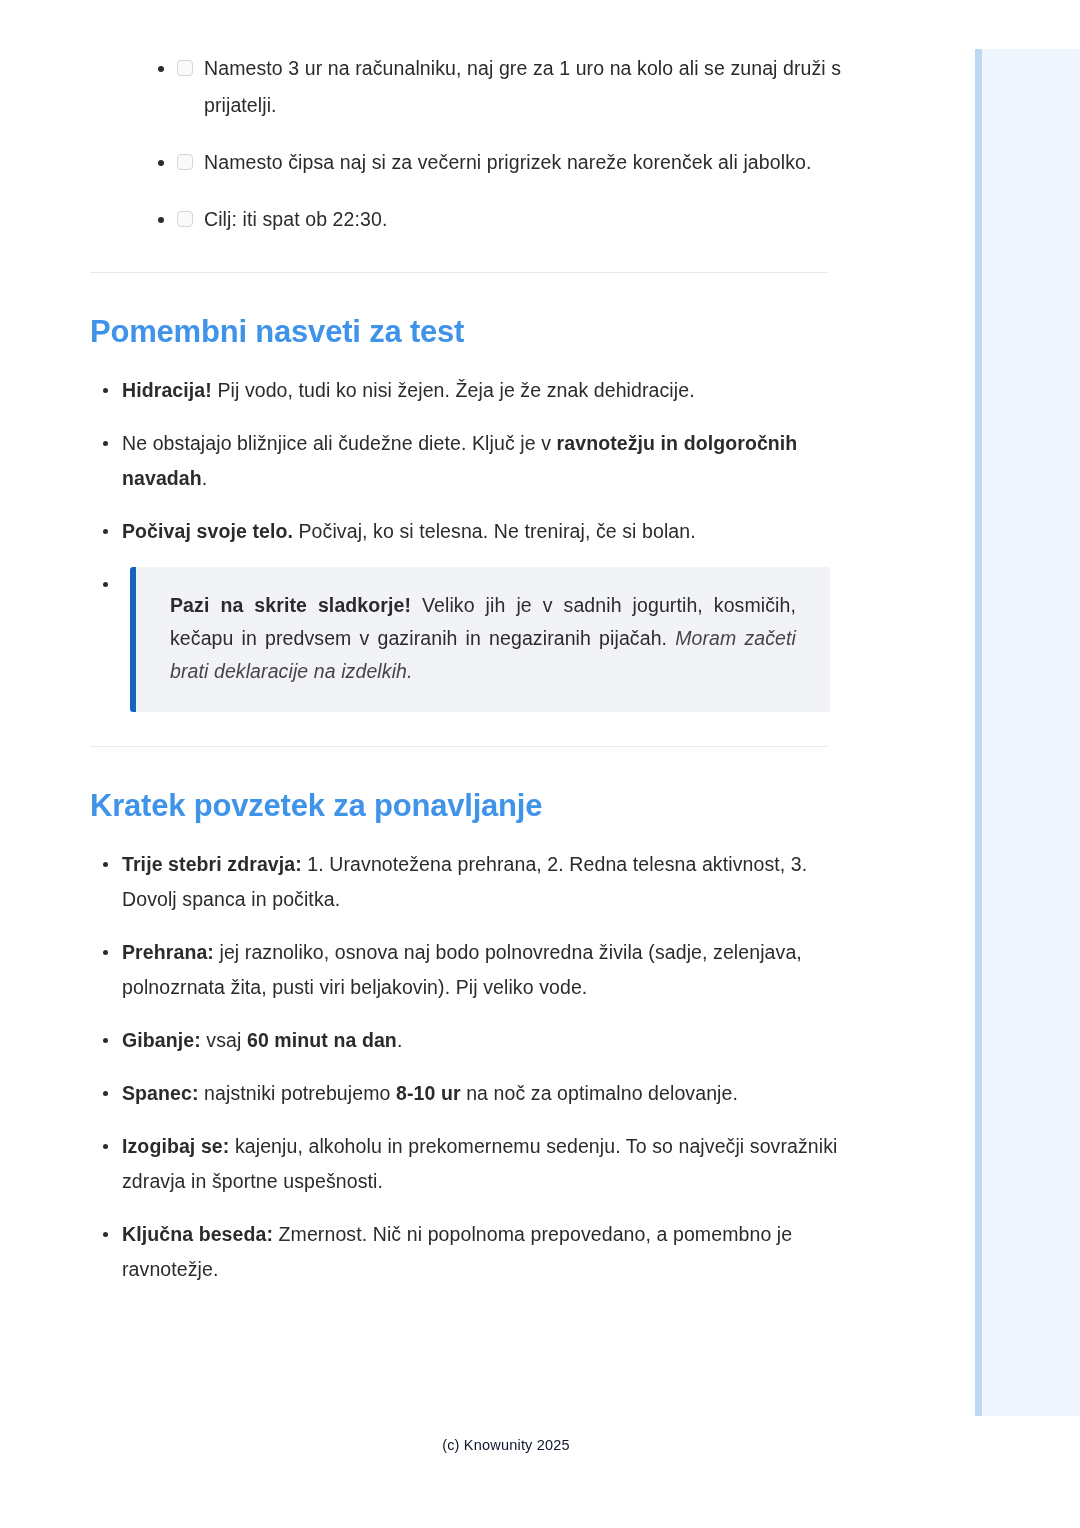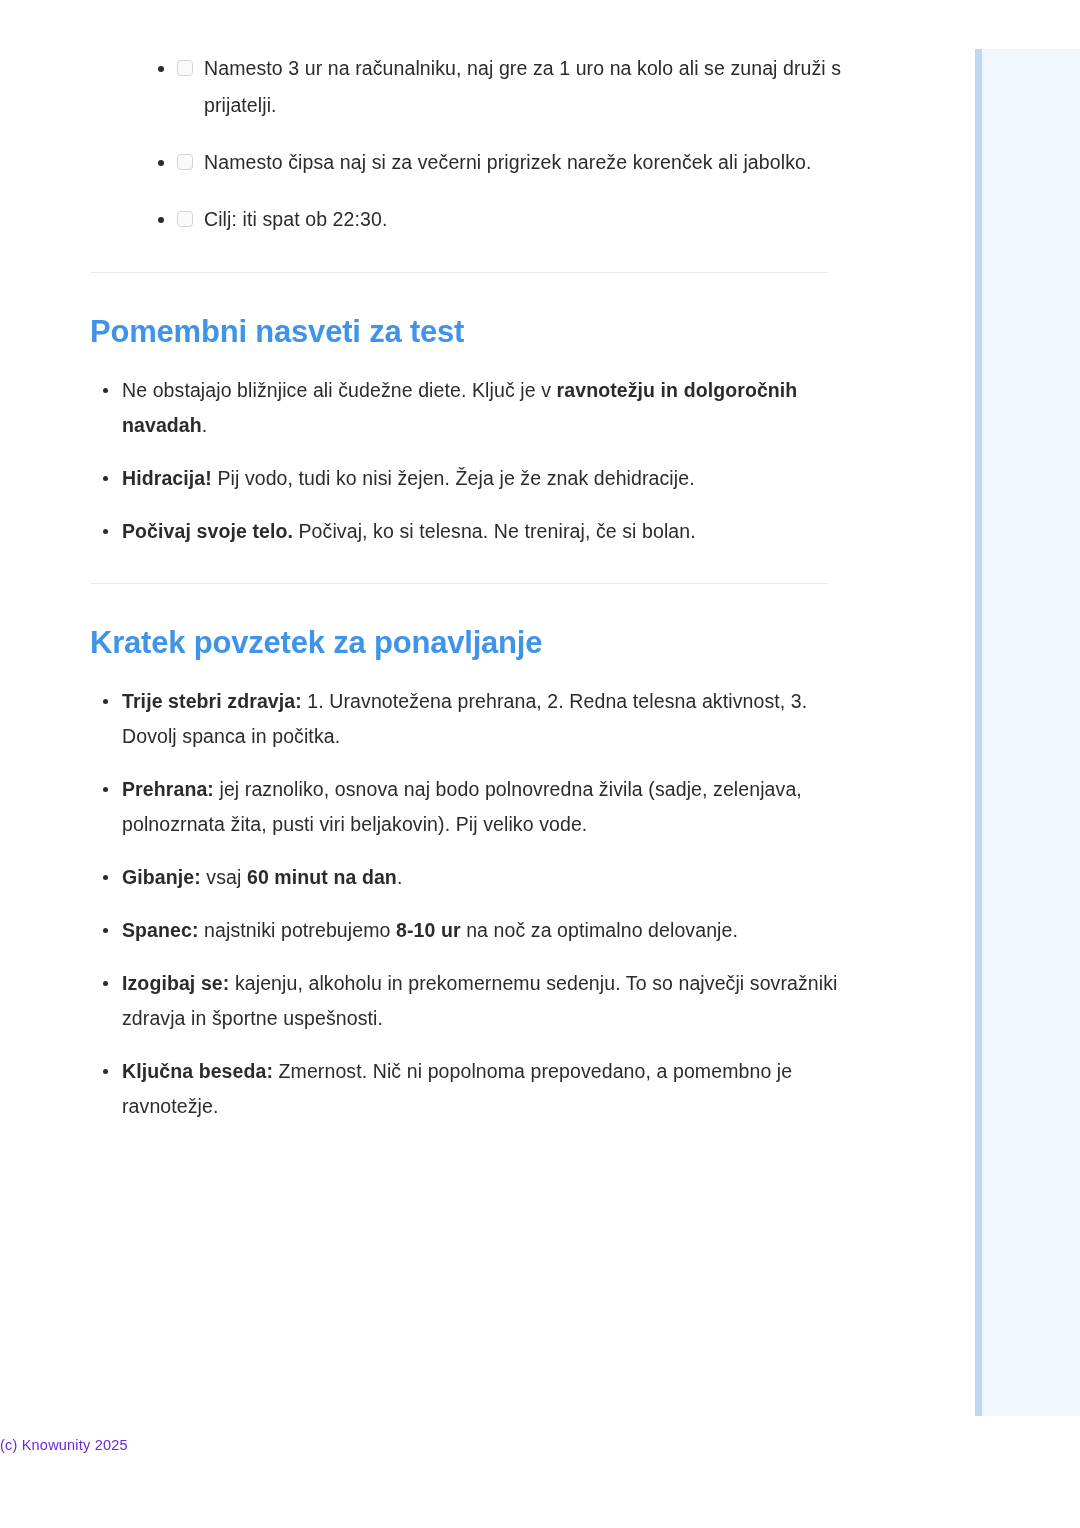--- a/index.html
+++ b/index.html
@@ -155,25 +155,25 @@
 
   b, strong { font-weight: bold; }
   i, em { font-style: italic; color: #454545; }
 
   
   #footer {
     position: absolute;
     left: 0;
     top: 1437px;
     width: 1080px;
-    text-align: left;
+    text-align: center;
     padding-right: 68px;
     box-sizing: border-box;
     font-size: 14.5px;
-    color: #6d28d9;
+    color: #0f172a;
     letter-spacing: 0.2px;
   }
 
   .spacer-top { height: 10px; }
 </style>
 </head>
 <body>
 
 <div id="side-panel"></div>
 
@@ -196,27 +196,32 @@
         <span>Cilj: iti spat ob 22:30.</span>
       </li>
     </ul>
 
     <hr class="divider">
 
     <h2 class="section-title">Pomembni nasveti za test</h2>
 
     <ul class="bullets">
       <li>
+        <b>Hidracija!</b><span> Pij vodo, tudi ko nisi žejen. Žeja je že znak dehidracije.</span>
+      </li>
+      <li>
         <span>Ne obstajajo bližnjice ali čudežne diete. Ključ je v </span><b>ravnotežju in dolgoročnih navadah</b><span>.</span>
       </li>
       <li>
-        <b>Hidracija!</b><span> Pij vodo, tudi ko nisi žejen. Žeja je že znak dehidracije.</span>
-      </li>
-      <li>
         <b>Počivaj svoje telo.</b><span> Počivaj, ko si telesna. Ne treniraj, če si bolan.</span>
+      </li>
+      <li class="quote-item">
+        <div class="callout">
+          <p><b>Pazi na skrite sladkorje!</b><span> Veliko jih je v sadnih jogurtih, kosmičih, kečapu in predvsem v gaziranih in negaziranih pijačah. </span><i>Moram začeti brati deklaracije na izdelkih.</i></p>
+        </div>
       </li>
     </ul>
 
     <hr class="divider">
 
     <h2 class="section-title">Kratek povzetek za ponavljanje</h2>
 
     <ul class="bullets">
       <li>
         <b>Trije stebri zdravja:</b><span> 1. Uravnotežena prehrana, 2. Redna telesna aktivnost, 3. Dovolj spanca in počitka.</span>

